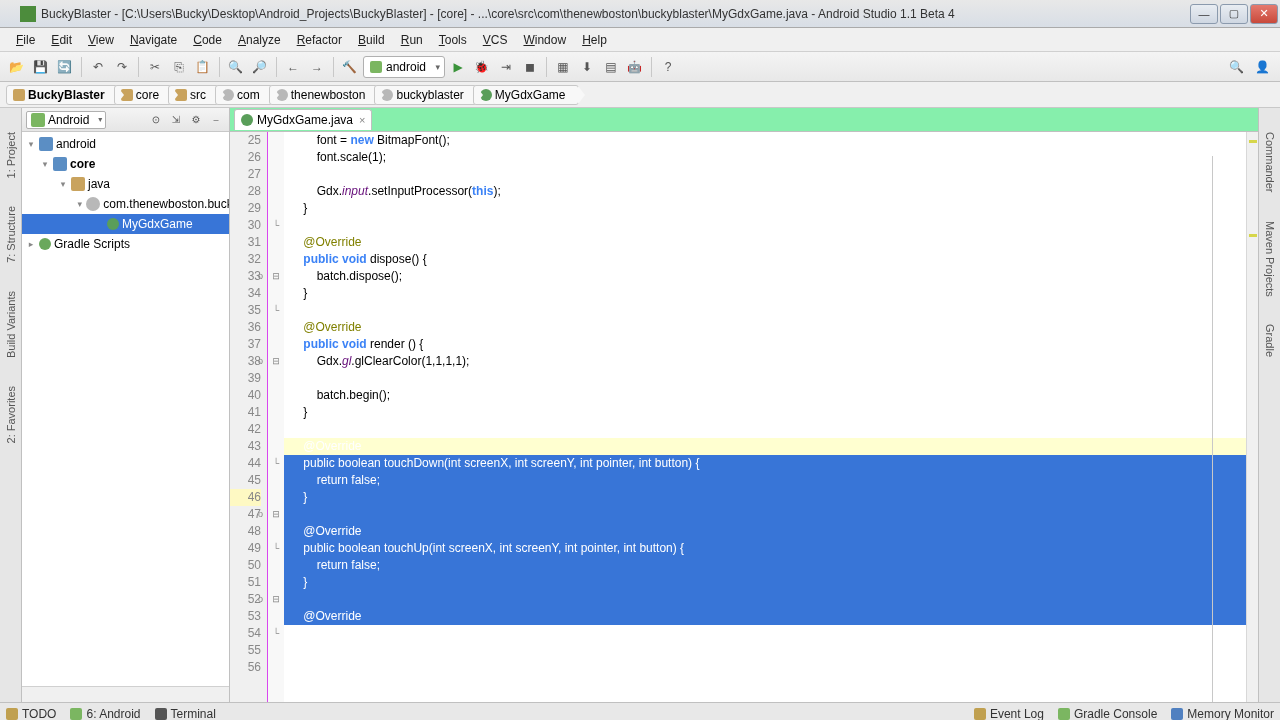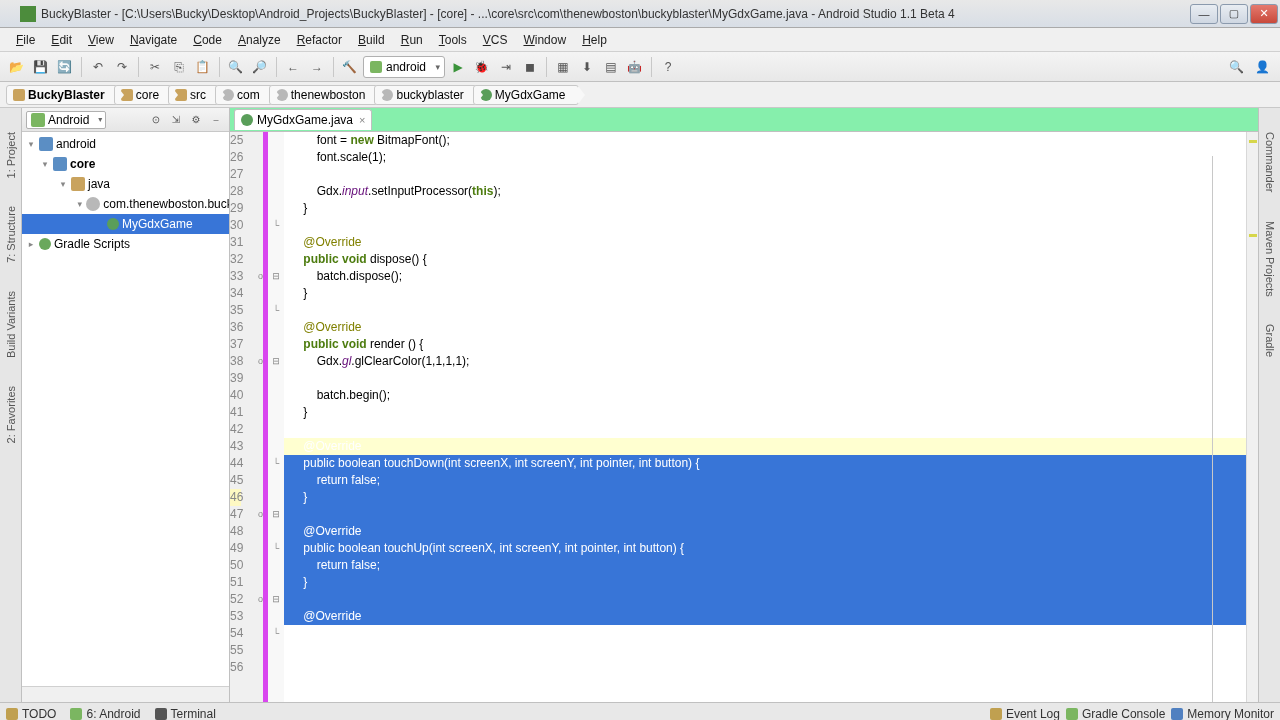--- a/index.html
+++ b/index.html
@@ -58,47 +58,47 @@
 .tnode.sel .tarrow { color: #fff; }
 .sidescroll { height: 16px; background: #f0f0f0; border-top: 1px solid #d0d0d0; }
 
 .editor { flex: 1; display: flex; flex-direction: column; background: #fff; }
 .tabbar { height: 24px; background: #86efac; border-bottom: 1px solid #c0c0c0; display: flex; align-items: center; padding-left: 4px; }
 .tab { background: #fff; border: 1px solid #c0c0c0; border-bottom: none; border-radius: 3px 3px 0 0; padding: 3px 6px; display: flex; align-items: center; gap: 4px; }
 .tab .ticon2 { width: 12px; height: 12px; background: #5a9e5a; border-radius: 50%; }
 .tab .x { color: #888; margin-left: 2px; font-size: 11px; }
 
 .codearea { flex: 1; display: flex; overflow: hidden; font-family: "Consolas","Courier New",monospace; font-size: 13px; line-height: 17px; position: relative; }
-.gut { width: 38px; background: #f0f0f0; text-align: right; padding-right: 22px; color: #888; border-right: 5px solid #d946ef; }
+.gut { width: 38px; background: #f0f0f0; text-align: right; padding-right: 6px; color: #888; border-right: 1px solid #d946ef; }
 .gut .ln { height: 17px; }
 .gutmarks { width: 16px; background: #f8f8f8; }
 .gutmarks .mk { height: 17px; display: flex; align-items: center; justify-content: center; }
 .fold { color: #888; font-size: 9px; }
 
 .code { flex: 1; position: relative; }
 .line { height: 17px; white-space: pre; padding-left: 6px; }
-.kw { color: #4d7c0f; font-weight: bold; }
+.kw { color: #3b82f6; font-weight: bold; }
 .ann { color: #808000; }
 .stc { font-style: italic; color: #660e7a; }
 .stc2 { font-style: italic; color: #000080; }
 .sel-bg { background: #3875d7; color: #fff !important; }
 .sel-bg * { color: #fff !important; font-style: normal !important; font-weight: normal !important; }
 .hilite { background: #ffffd0; }
 .cursor-line-gut { background: #fef9c3; }
 
 .rightrail { width: 12px; background: #f0f0f0; border-left: 1px solid #d8d8d8; position: relative; }
 .marker { position: absolute; width: 8px; height: 3px; left: 2px; }
 .marker.y { background: #d6d64a; }
 
 .rightgutter { width: 22px; background: #e6e6e6; border-left: 1px solid #c0c0c0; display: flex; flex-direction: column; align-items: center; padding-top: 20px; gap: 20px; }
 
 .tool-window-bar { height: 22px; background: #e8e8e8; border-top: 1px solid #c0c0c0; display: flex; align-items: center; padding: 0 6px; gap: 12px; }
 .twitem { display: flex; align-items: center; gap: 4px; color: #333; font-size: 11px; }
 .twitem .twi { width: 12px; height: 12px; border-radius: 2px; }
-.rightitems { margin-left: auto; display: flex; gap: 6px; }
+.rightitems { margin-left: auto; display: flex; gap: 14px; }
 
 .editor-split { position: absolute; top: 24px; bottom: 0; left: 982px; width: 1px; background: #c8c8c8; z-index: 5; }
 </style>
 </head>
 <body>
 
 <div class="titlebar">
   <div class="icon"></div>
   <div class="title">BuckyBlaster - [C:\Users\Bucky\Desktop\Android_Projects\BuckyBlaster] - [core] - ...\core\src\com\thenewboston\buckyblaster\MyGdxGame.java - Android Studio 1.1 Beta 4</div>
   <div class="winbtns">

